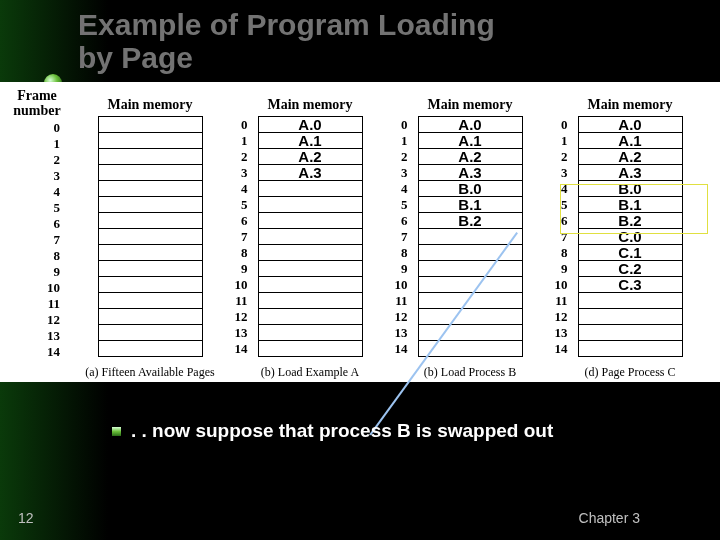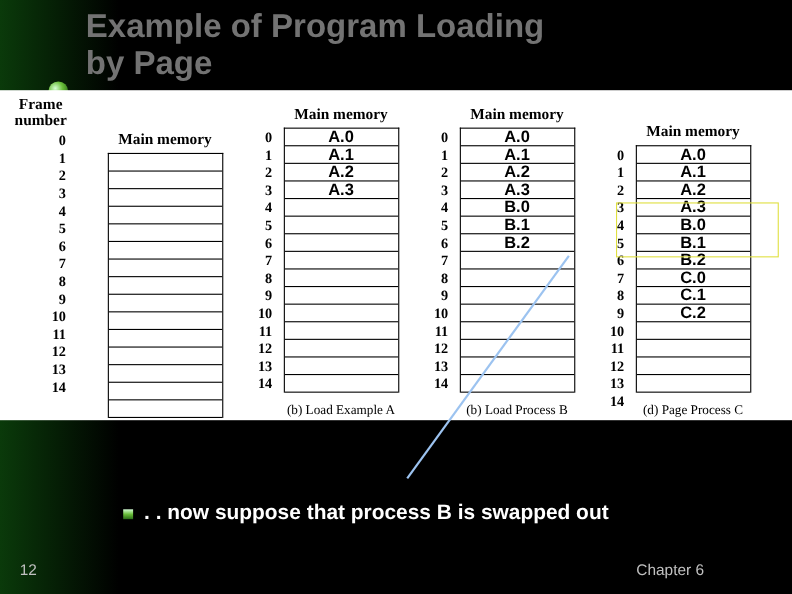--- a/index.html
+++ b/index.html
@@ -127,21 +127,21 @@
     pointer-events: none;
   }
   .callout-line {
     position: absolute;
     background: #9cc3f0;
     height: 1.5px;
     transform-origin: left center;
   }
   .bullet-row {
     position: absolute;
-    top: 456px;
+    top: 420px;
     left: 112px;
     display: flex;
     align-items: center;
     gap: 10px;
   }
   .bullet-sq {
     width: 9px;
     height: 9px;
     background: linear-gradient(to bottom, #d6ffd6, #6abf3a 50%, #2a6b17);
   }
@@ -212,20 +212,21 @@
         <div class="cell"></div>
         <div class="cell"></div>
         <div class="cell"></div>
         <div class="cell"></div>
         <div class="cell"></div>
         <div class="cell"></div>
         <div class="cell"></div>
         <div class="cell"></div>
         <div class="cell"></div>
       </div>
+    <div class="caption">(a) Fifteen Available Pages</div>
   </div>
 
   <div class="memcol">
     <div class="colhdr">Main memory</div>
     <div class="memtable">
       <div class="nums-side">
           <span>0</span>
           <span>1</span>
           <span>2</span>
           <span>3</span>
@@ -322,32 +323,33 @@
     <div class="cell">A.0</div>
         <div class="cell">A.1</div>
         <div class="cell">A.2</div>
         <div class="cell">A.3</div>
         <div class="cell">B.0</div>
         <div class="cell">B.1</div>
         <div class="cell">B.2</div>
         <div class="cell">C.0</div>
         <div class="cell">C.1</div>
         <div class="cell">C.2</div>
+        <div class="cell">C.3</div>
         <div class="cell"></div>
         <div class="cell"></div>
         <div class="cell"></div>
         <div class="cell"></div>
       </div>
     <div class="caption">(d) Page Process C</div>
   </div>
 
   <div class="highlight-box" style="left:560px; top:102px; width:148px; height:50px;"></div>
 </div>
 
 <div class="callout-line" style="left:370px; top:434px; width:250px; transform: rotate(-54deg);"></div>
 
 <div class="bullet-row">
   <div class="bullet-sq"></div>
   <div class="bullet-text">. . now suppose that process B is swapped out</div>
 </div>
 
 <div class="slidenum">12</div>
-<div class="chapter">Chapter 6</div>
+<div class="chapter">Chapter 3</div>
 
 </body></html>

